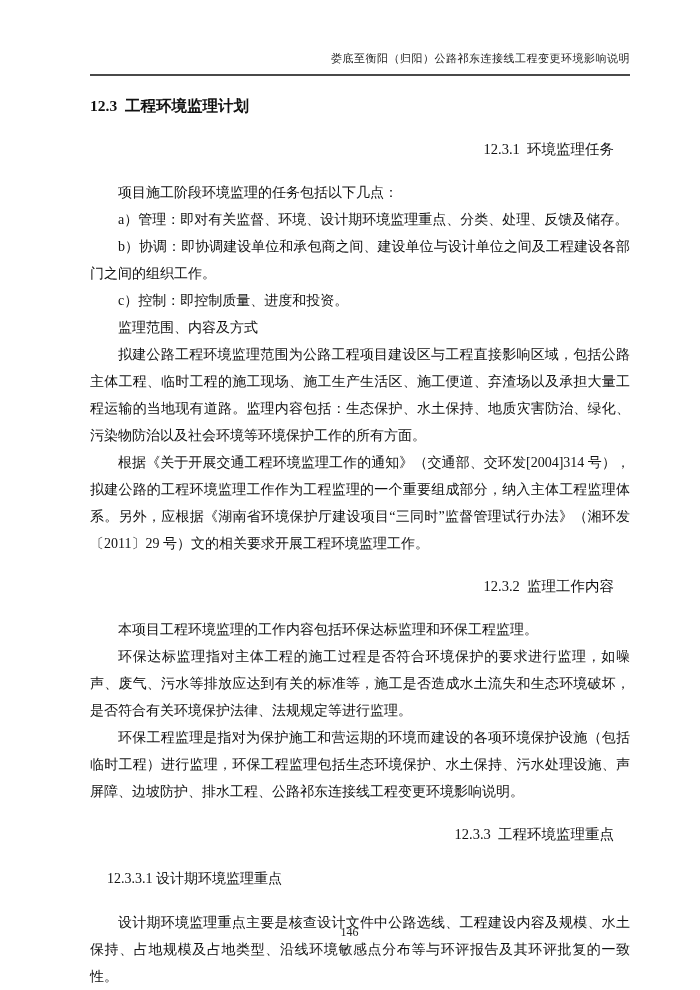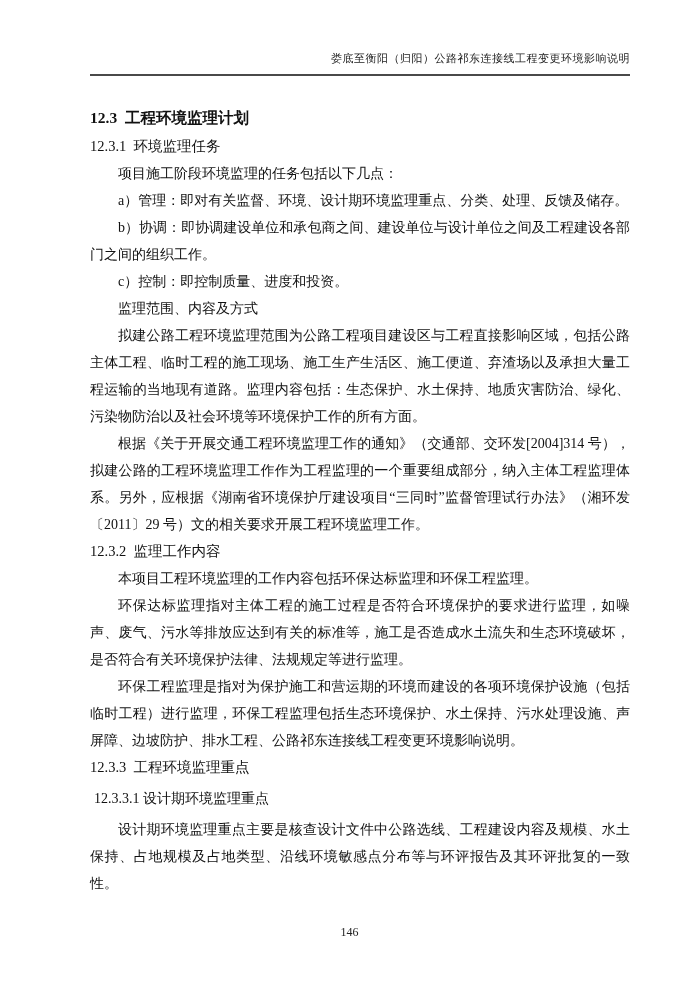--- a/index.html
+++ b/index.html
@@ -22,47 +22,47 @@
   .header {
     text-align: right;
     font-size: 11px;
     line-height: 16px;
     color: #222222;
     letter-spacing: 0.5px;
     border-bottom: 2px solid #4a4a4a;
     padding-bottom: 8px;
   }
   .content {
-    padding-top: 24px;
+    padding-top: 12px;
     font-size: 14px;
     line-height: 27px;
     text-align: justify;
     color: #111111;
   }
   .h1 {
     font-size: 15.5px;
     font-weight: bold;
     line-height: 29px;
     margin: 3px 0 1px 0;
     white-space: pre-wrap;
     text-align: left;
   }
   .h2 {
     font-size: 14.5px;
     font-weight: normal;
     line-height: 27px;
-    margin: 0;
+    margin: 16px;
     white-space: pre-wrap;
-    text-align: left;
+    text-align: right;
   }
   .h3 {
     font-size: 14px;
     font-weight: normal;
     line-height: 27px;
-    margin: 4px;
+    margin: 17px;
     white-space: pre-wrap;
     text-align: left;
   }
   .para {
     margin: 0;
     text-indent: 2em;
   }
   .footer {
     position: absolute;
     left: 0;

